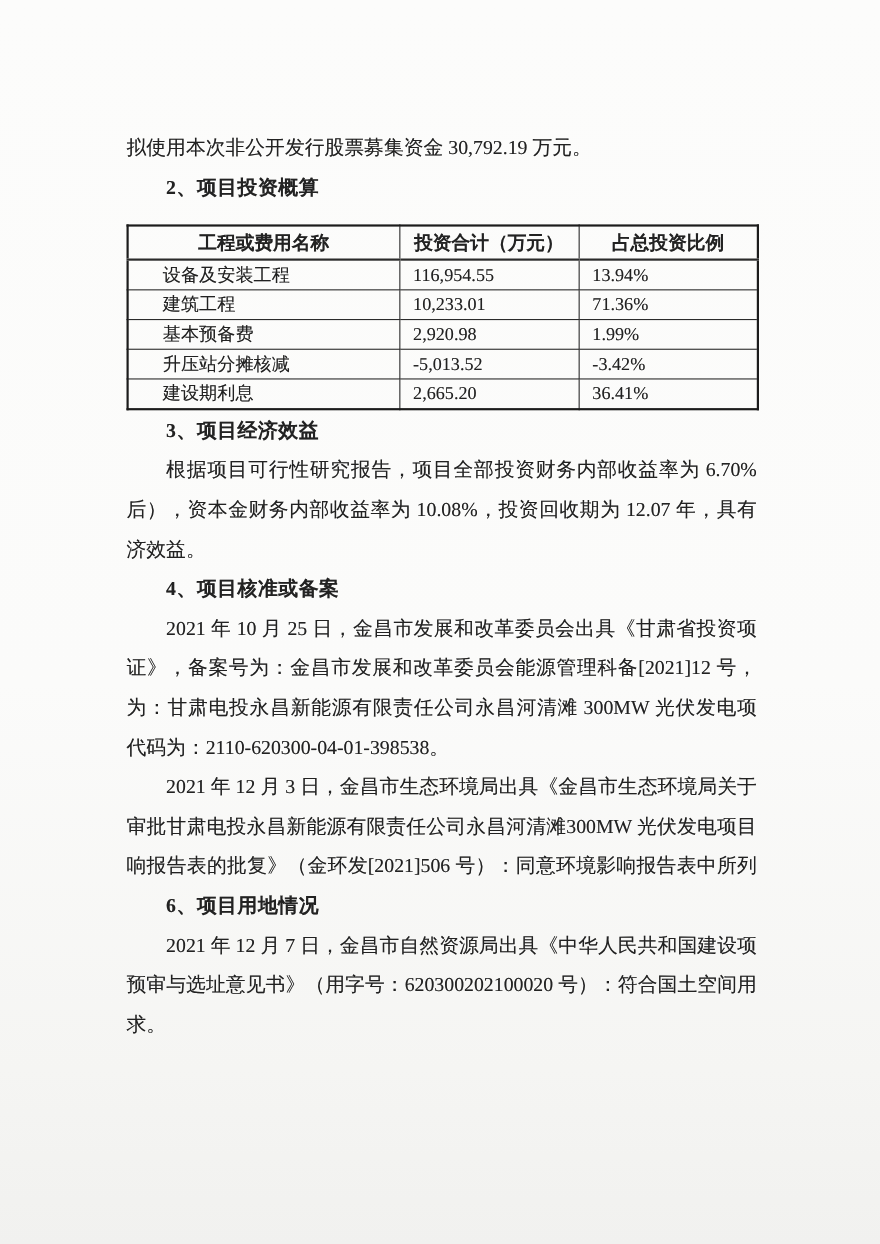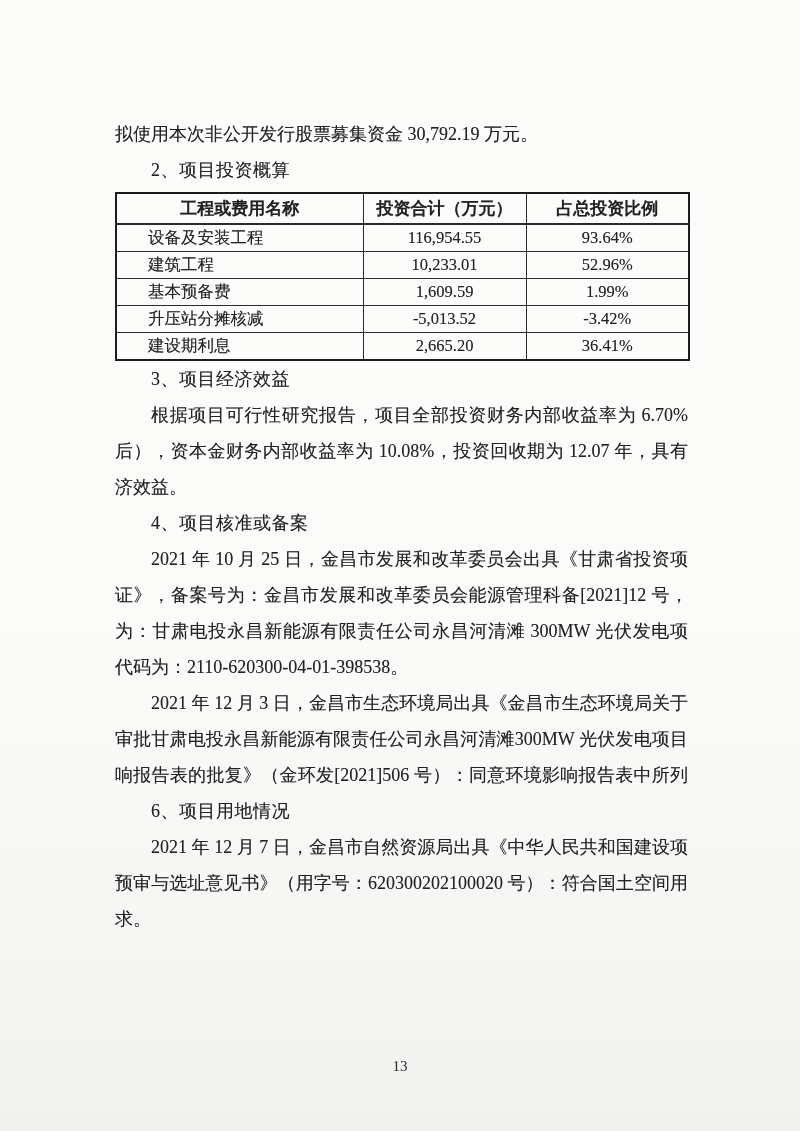--- a/index.html
+++ b/index.html
@@ -29,28 +29,28 @@
   }
   .jline {
     text-align: justify;
     text-align-last: justify;
     text-justify: inter-character;
     white-space: normal;
     overflow: hidden;
   }
   .final { text-align: left; text-align-last: left; }
   .indent { text-indent: 36px; }
-  .heading { text-indent: 36px; font-weight: 400; letter-spacing: .5px; }
+  .heading { text-indent: 36px; font-weight: 700; letter-spacing: .5px; }
 
   table.inv {
     border-collapse: collapse;
     width: 573px;
     table-layout: fixed;
     font-size: 16.5px;
-    margin: 4px 0 0 0;
+    margin: 16px 0 0 0;
     background: transparent;
   }
   table.inv col.c1 { width: 247px; }
   table.inv col.c2 { width: 163px; }
   table.inv col.c3 { width: 163px; }
   table.inv th, table.inv td {
     border: 1px solid #2b2b2b;
     padding: 0 12px;
     overflow: hidden;
     white-space: nowrap;
@@ -58,21 +58,21 @@
   table.inv { border: 2px solid #1c1c1c; }
   table.inv thead th {
     height: 29px;
     font-weight: bold;
     text-align: center;
     font-size: 17px;
     border-bottom-width: 2px;
   }
   table.inv tbody td { height: 26px; }
   table.inv td.c1 { text-align: left; padding-left: 31px; }
-  table.inv td.num { text-align: center; }
+  table.inv td.num { text-align: left; }
   table.inv tr.total td { font-weight: bold; border-top-width: 2px; }
   table.inv tr.total td.c1 { text-align: center; }
 
   .page-number {
     position: absolute;
     left: 0; top: 1036px;
     width: 800px;
     text-align: center;
     font-size: 15px;
     line-height: 28px;
@@ -99,30 +99,30 @@
         <tr>
           <th>工程或费用名称</th>
           <th>投资合计（万元）</th>
           <th>占总投资比例</th>
         </tr>
       </thead>
       <tbody>
         <tr>
           <td class="c1">设备及安装工程</td>
           <td class="num">116,954.55</td>
-          <td class="num">93.64%</td>
+          <td class="num">13.94%</td>
         </tr>
         <tr>
           <td class="c1">建筑工程</td>
           <td class="num">10,233.01</td>
-          <td class="num">52.96%</td>
+          <td class="num">71.36%</td>
         </tr>
         <tr>
           <td class="c1">基本预备费</td>
-          <td class="num">1,609.59</td>
+          <td class="num">2,920.98</td>
           <td class="num">1.99%</td>
         </tr>
         <tr>
           <td class="c1">升压站分摊核减</td>
           <td class="num">-5,013.52</td>
           <td class="num">-3.42%</td>
         </tr>
         <tr>
           <td class="c1">建设期利息</td>
           <td class="num">2,665.20</td>
@@ -146,14 +146,13 @@
     <div class="line jline">审批甘肃电投永昌新能源有限责任公司永昌河清滩300MW 光伏发电项目环境影</div>
     <div class="line jline">响报告表的批复》（金环发[2021]506 号）：同意环境影响报告表中所列建设项目</div>
 
     <div class="line heading">6、项目用地情况</div>
     <div class="line jline indent">2021 年 12 月 7 日，金昌市自然资源局出具《中华人民共和国建设项目用地</div>
     <div class="line jline">预审与选址意见书》（用字号：620300202100020 号）：符合国土空间用途管制要</div>
     <div class="line final">求。</div>
 
   </div>
 
-  <div class="page-number">13</div>
 </div>
 
 </body></html>

